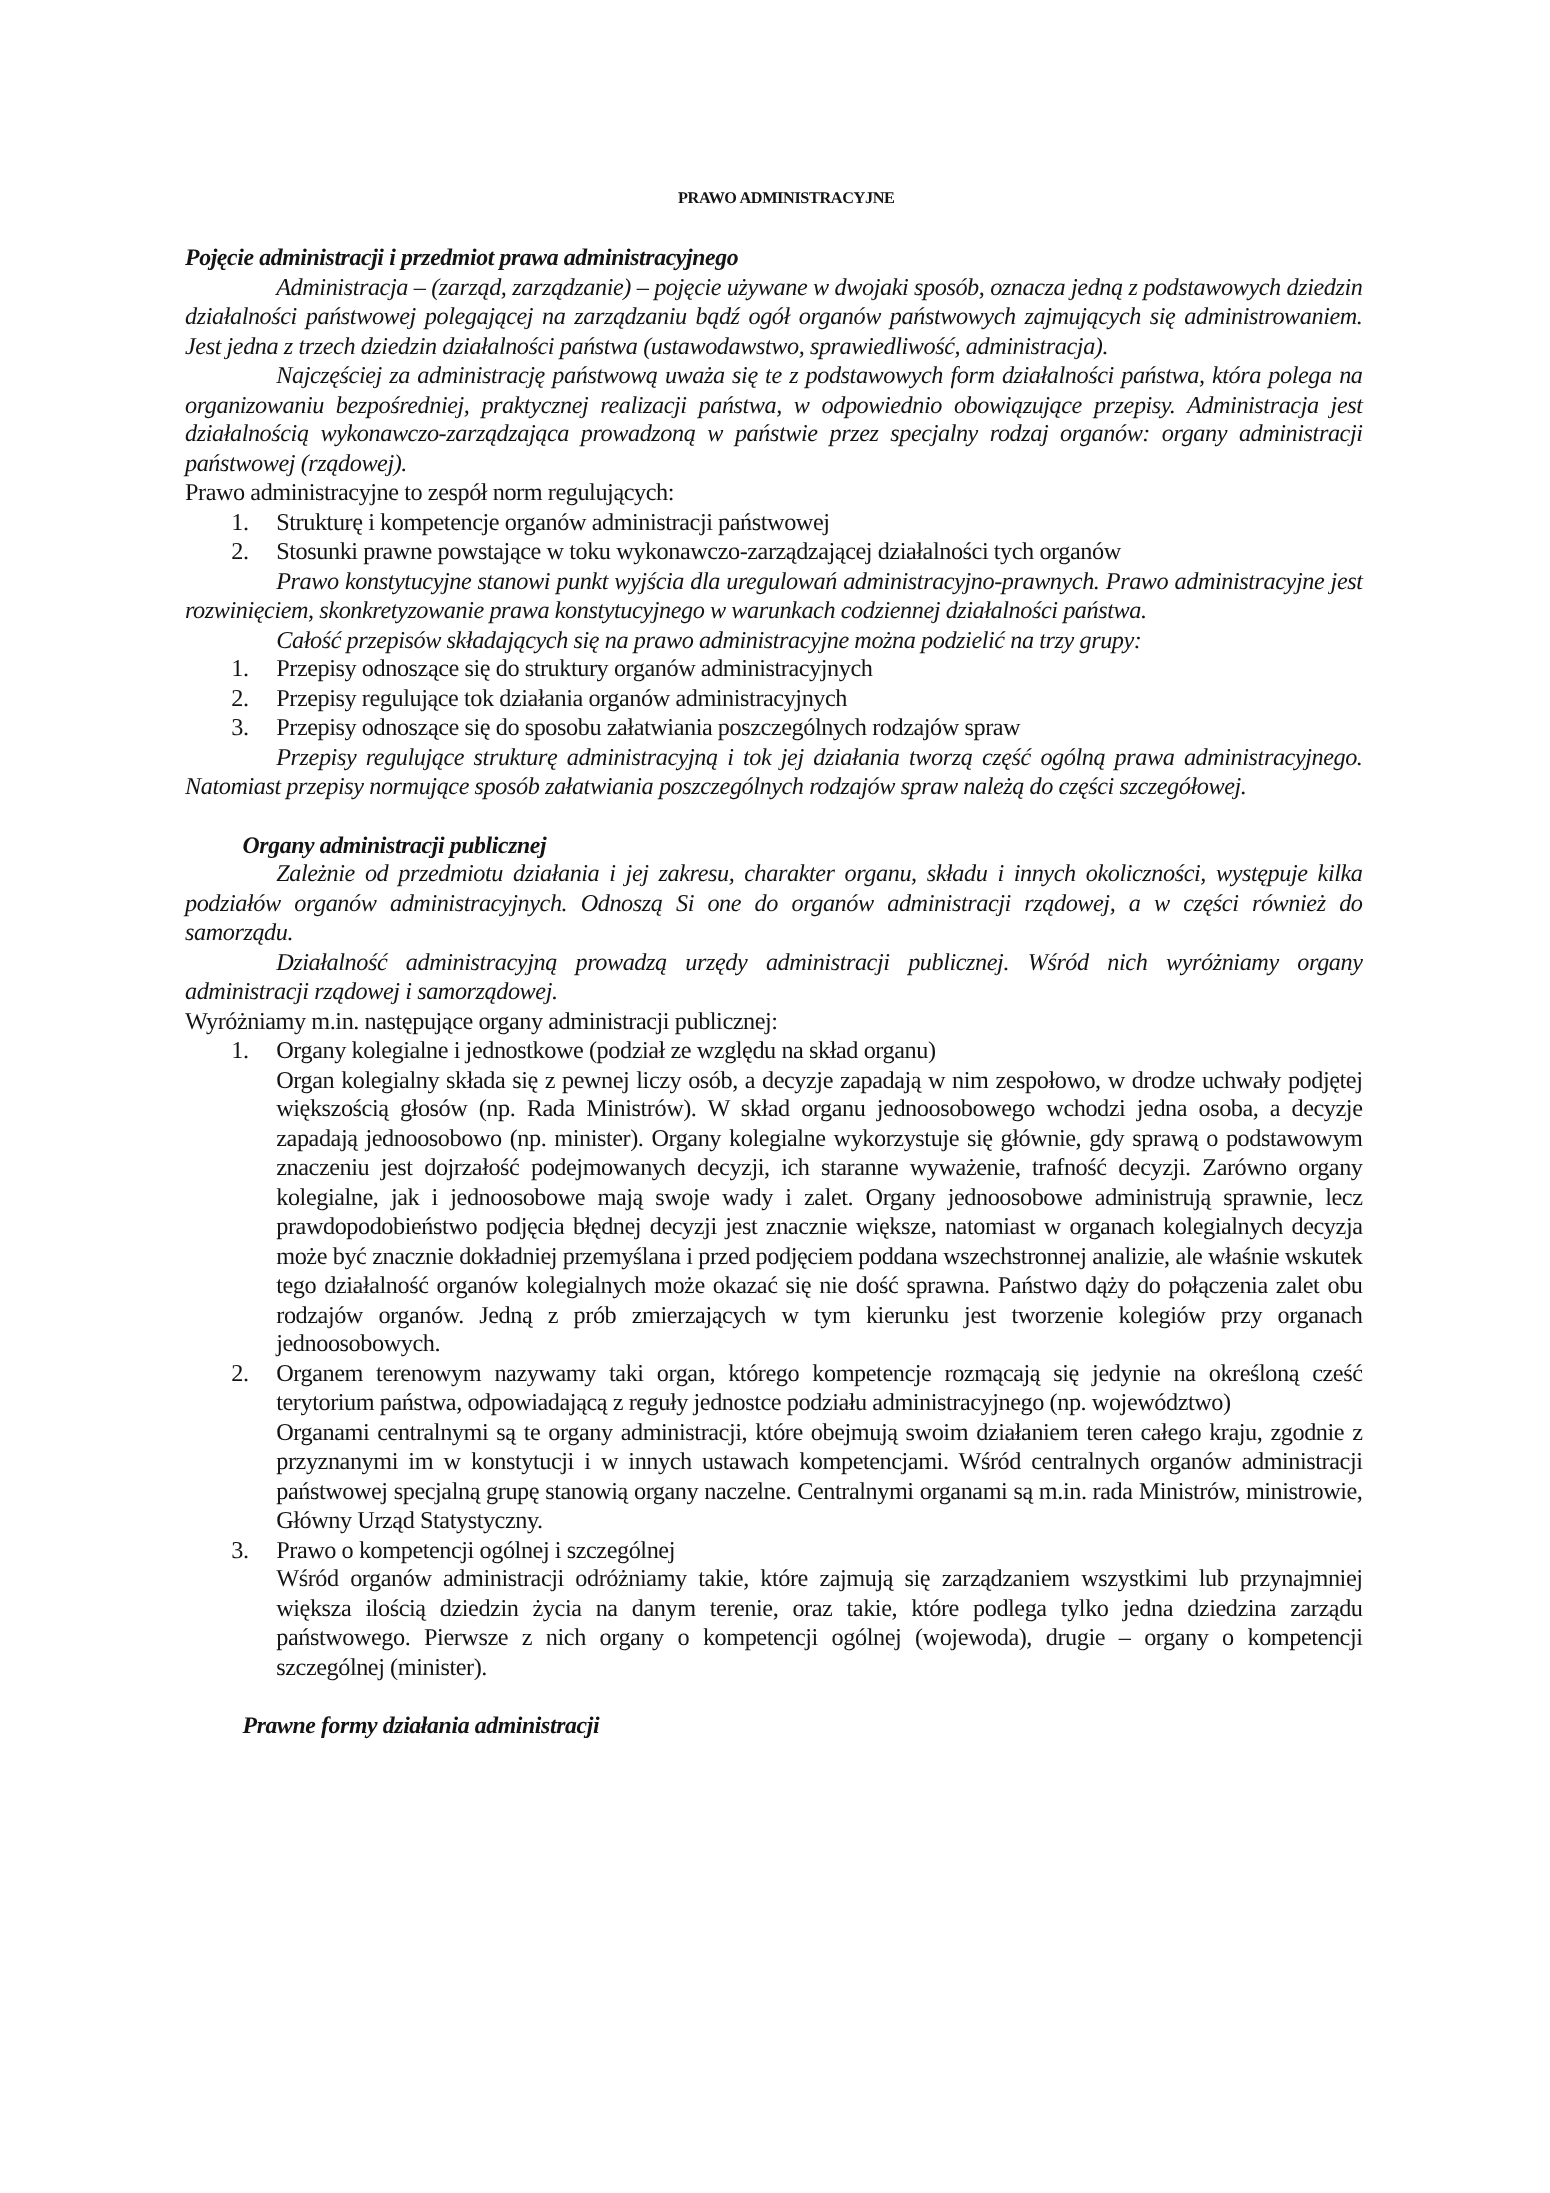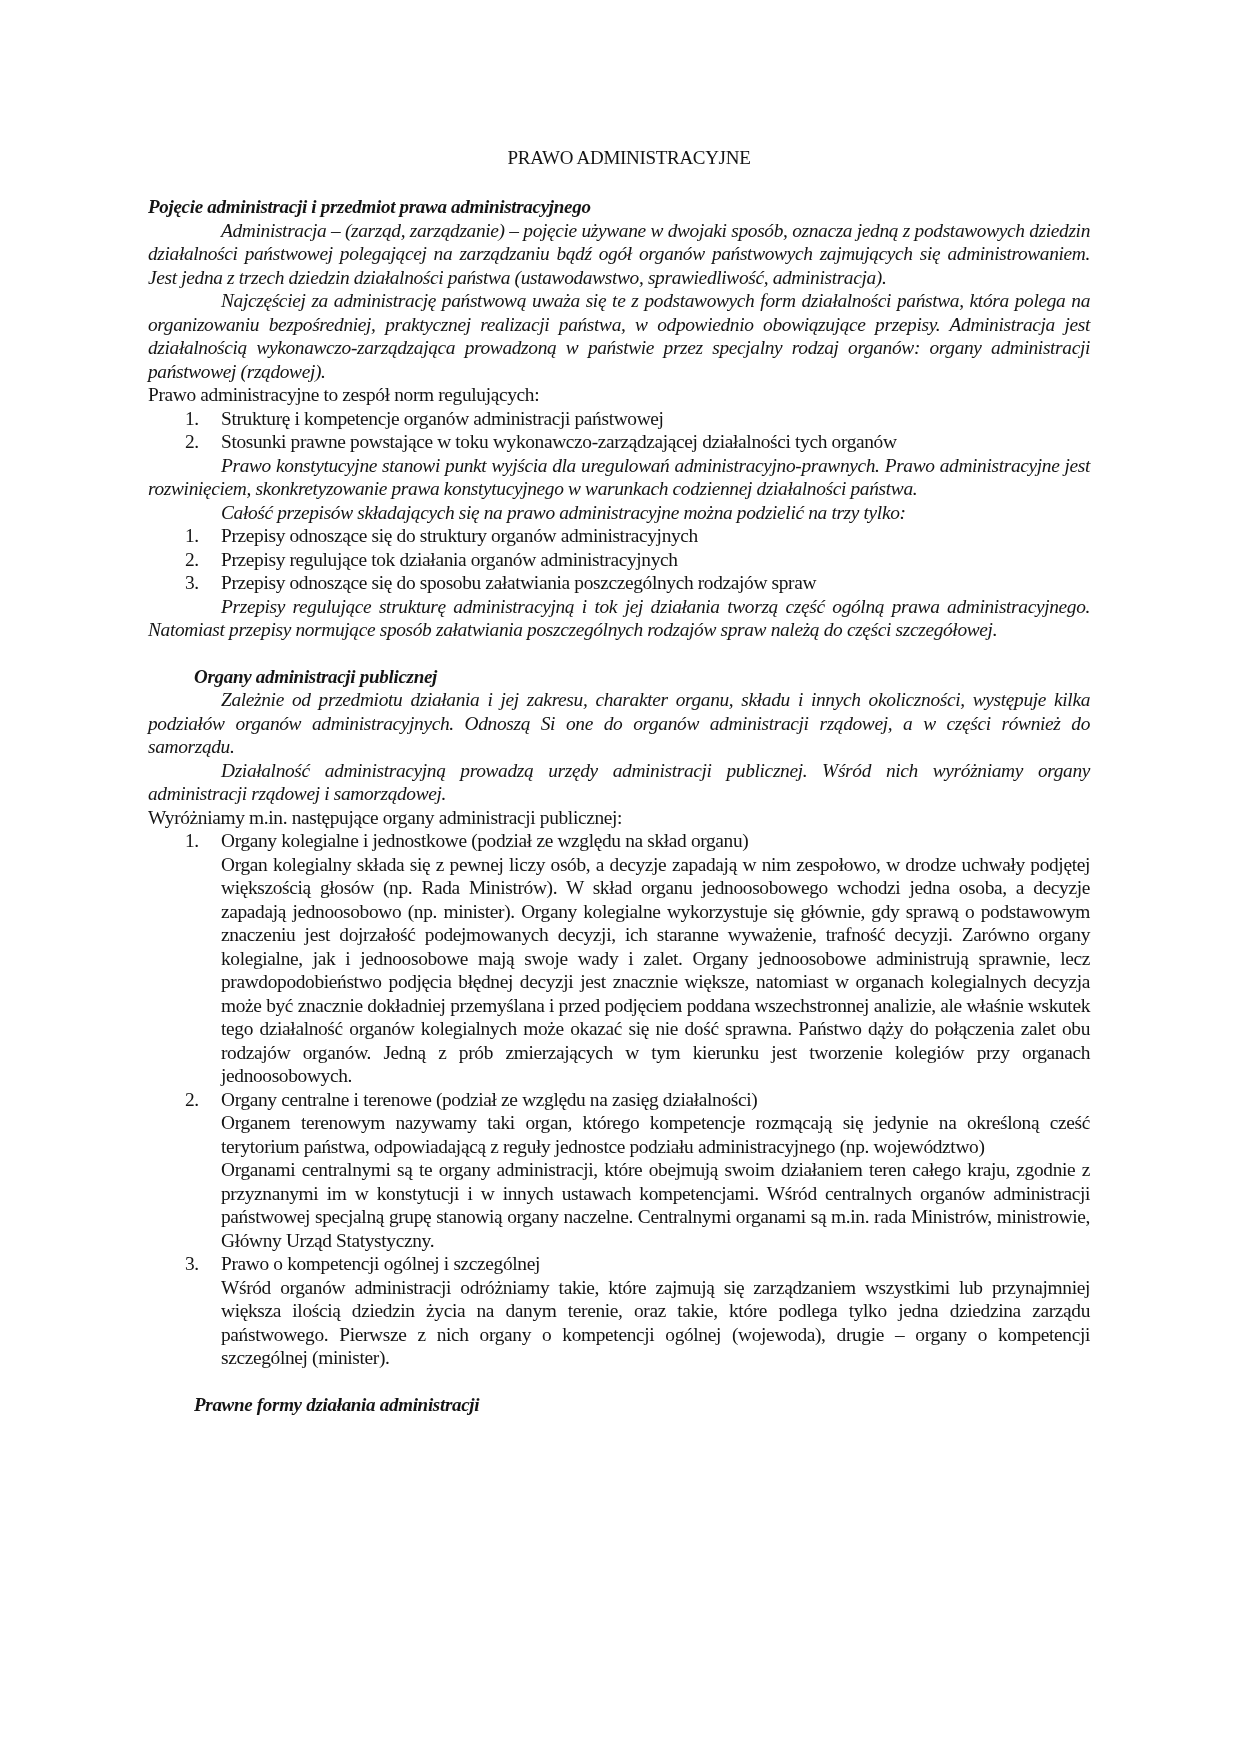--- a/index.html
+++ b/index.html
@@ -23,22 +23,22 @@
   }
   .line-block {
     font-size: 19.4px;
     line-height: 23.5px;
     text-align: justify;
     letter-spacing: -0.35px;
     word-spacing: 0px;
   }
   .title {
     text-align: center;
-    font-weight: normal;
-    font-size: 19px;
+    font-weight: bold;
+    font-size: 13px;
     line-height: 23px;
     letter-spacing: -0.3px;
     margin: 0 0 26px 0;
     padding-left: 20px;
   }
   .heading {
     font-weight: bold;
     font-size: 19px;
     line-height: 23.5px;
     margin: 0;
@@ -93,21 +93,21 @@
       <li>
         <span class="num">1.</span>
         <span>Strukturę i kompetencje organów administracji państwowej</span>
       </li>
       <li>
         <span class="num">2.</span>
         <span>Stosunki prawne powstające w toku wykonawczo-zarządzającej działalności tych organów</span>
       </li>
     </ol>
     <p class="indent">Prawo konstytucyjne stanowi punkt wyjścia dla uregulowań administracyjno-prawnych. Prawo administracyjne jest rozwinięciem, skonkretyzowanie prawa konstytucyjnego w warunkach codziennej działalności państwa.</p>
-    <p class="indent">Całość przepisów składających się na prawo administracyjne można podzielić na trzy tylko:</p>
+    <p class="indent">Całość przepisów składających się na prawo administracyjne można podzielić na trzy grupy:</p>
     <ol class="numbered">
       <li>
         <span class="num">1.</span>
         <span>Przepisy odnoszące się do struktury organów administracyjnych</span>
       </li>
       <li>
         <span class="num">2.</span>
         <span>Przepisy regulujące tok działania organów administracyjnych</span>
       </li>
       <li>
@@ -124,21 +124,20 @@
     <p class="indent">Działalność administracyjną prowadzą urzędy administracji publicznej. Wśród nich wyróżniamy organy administracji rządowej i samorządowej.</p>
     <p>Wyróżniamy m.in. następujące organy administracji publicznej:</p>
     <ol class="numbered">
       <li>
         <span class="num">1.</span>
         <div>Organy kolegialne i jednostkowe (podział ze względu na skład organu)</div>
         <p class="sub-para">Organ kolegialny składa się z pewnej liczy osób, a decyzje zapadają w nim zespołowo, w drodze uchwały podjętej większością głosów (np. Rada Ministrów). W skład organu jednoosobowego wchodzi jedna osoba, a decyzje zapadają jednoosobowo (np. minister). Organy kolegialne wykorzystuje się głównie, gdy sprawą o podstawowym znaczeniu jest dojrzałość podejmowanych decyzji, ich staranne wyważenie, trafność decyzji. Zarówno organy kolegialne, jak i jednoosobowe mają swoje wady i zalet. Organy jednoosobowe administrują sprawnie, lecz prawdopodobieństwo podjęcia błędnej decyzji jest znacznie większe, natomiast w organach kolegialnych decyzja może być znacznie dokładniej przemyślana i przed podjęciem poddana wszechstronnej analizie, ale właśnie wskutek tego działalność organów kolegialnych może okazać się nie dość sprawna. Państwo dąży do połączenia zalet obu rodzajów organów. Jedną z prób zmierzających w tym kierunku jest tworzenie kolegiów przy organach jednoosobowych.</p>
       </li>
       <li>
         <span class="num">2.</span>
-        <div>Organy centralne i terenowe (podział ze względu na zasięg działalności)</div>
         <p class="sub-para">Organem terenowym nazywamy taki organ, którego kompetencje rozmącają się jedynie na określoną cześć terytorium państwa, odpowiadającą z reguły jednostce podziału administracyjnego (np. województwo)</p>
         <p class="sub-para">Organami centralnymi są te organy administracji, które obejmują swoim działaniem teren całego kraju, zgodnie z przyznanymi im w konstytucji i w innych ustawach kompetencjami. Wśród centralnych organów administracji państwowej specjalną grupę stanowią organy naczelne. Centralnymi organami są m.in. rada Ministrów, ministrowie, Główny Urząd Statystyczny.</p>
       </li>
       <li>
         <span class="num">3.</span>
         <div>Prawo o kompetencji ogólnej i szczególnej</div>
         <p class="sub-para">Wśród organów administracji odróżniamy takie, które zajmują się zarządzaniem wszystkimi lub przynajmniej większa ilością dziedzin życia na danym terenie, oraz takie, które podlega tylko jedna dziedzina zarządu państwowego. Pierwsze z nich organy o kompetencji ogólnej (wojewoda), drugie – organy o kompetencji szczególnej (minister).</p>
       </li>
     </ol>
   </div>

